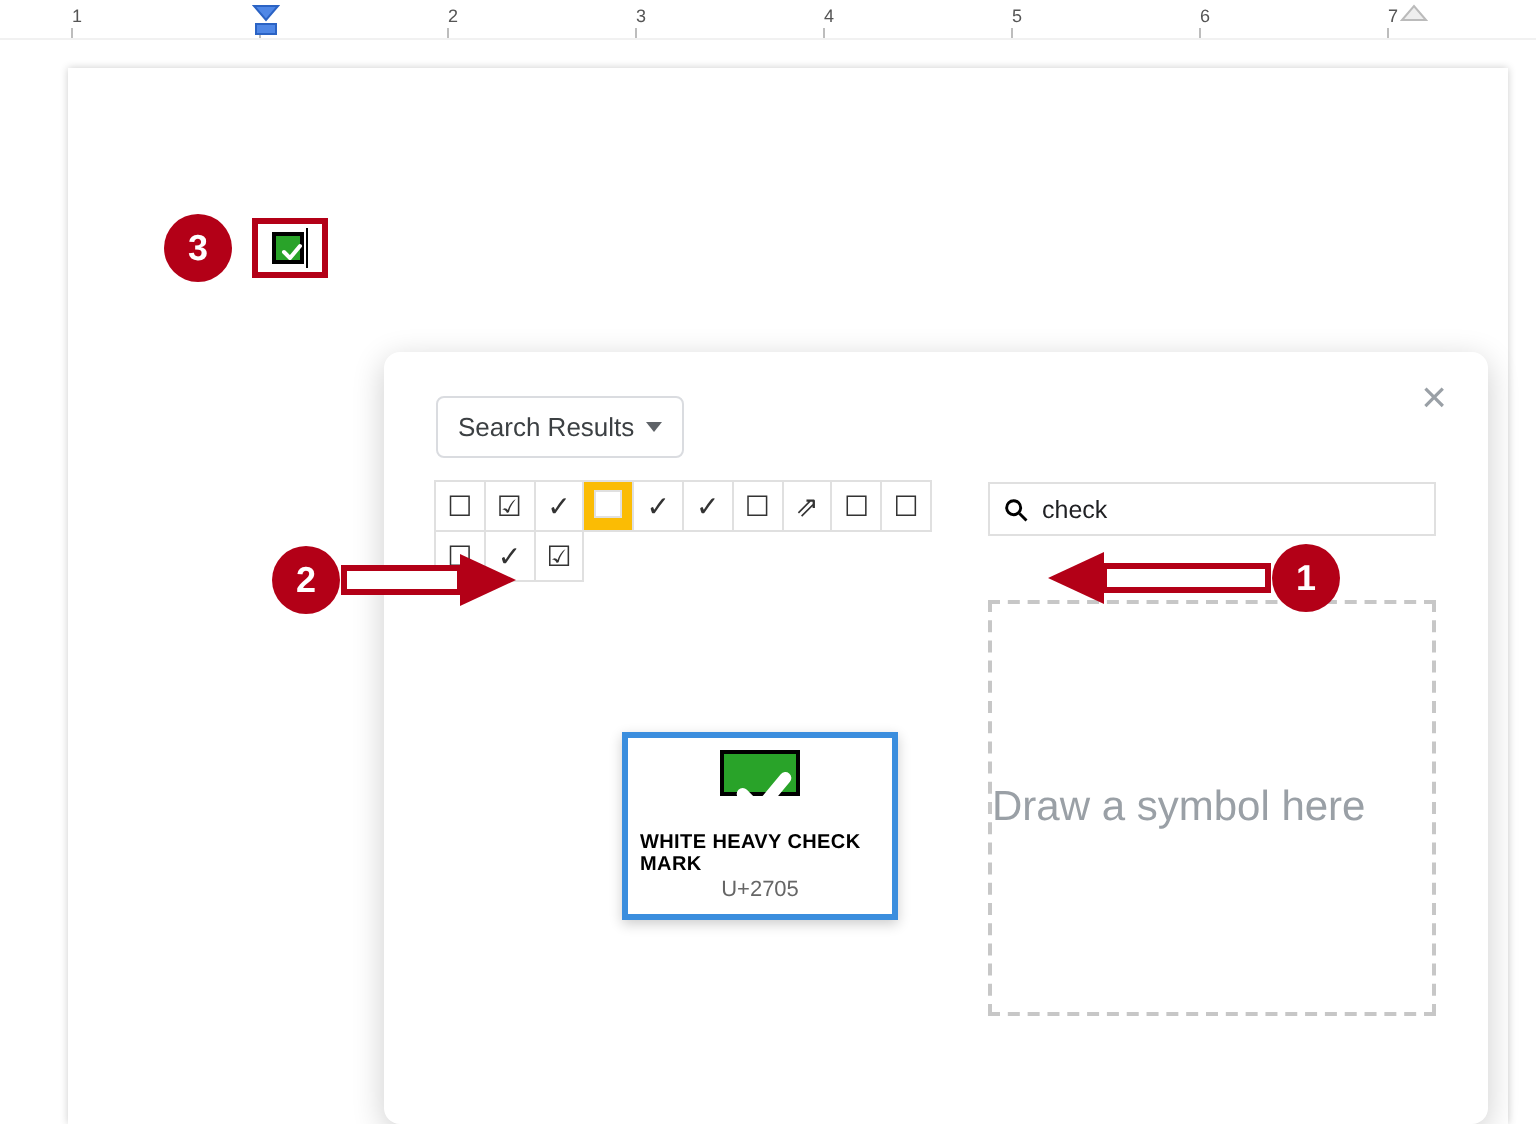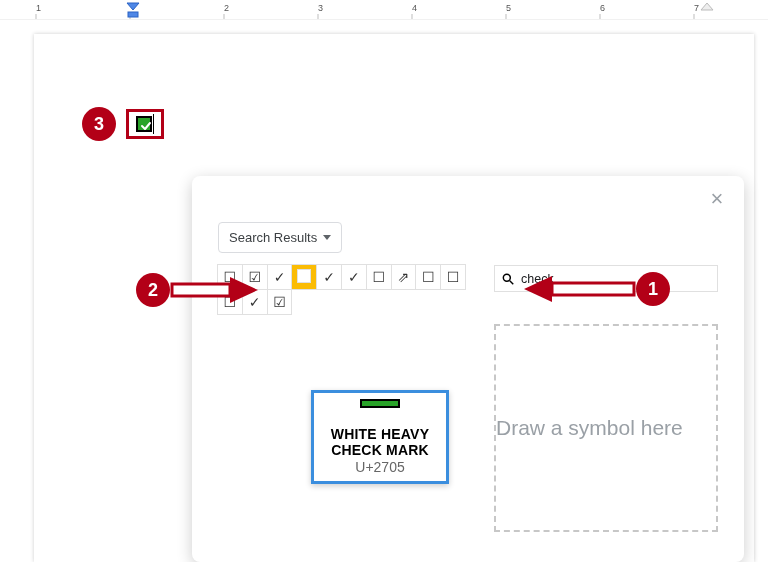--- a/index.html
+++ b/index.html
@@ -30,36 +30,36 @@
 
   
   .badge { position:absolute; width:34px; height:34px; border-radius:50%; background:#b30017; color:#fff; display:flex; align-items:center; justify-content:center; font-weight:700; font-size:18px; }
   .arrow-r { position:absolute; }
   .arrow-l { position:absolute; }
 
   
   .dialog { position:absolute; left:192px; top:176px; width:552px; height:386px; background:#fff; border-radius:8px; box-shadow:0 4px 16px rgba(0,0,0,.2); padding:22px 26px; }
   .dialog h2 { font-weight:400; font-size:22px; color:#3c4043; margin:0 0 14px 0; }
   .close { position:absolute; right:16px; top:12px; width:22px; height:22px; color:#9aa0a6; font-size:22px; line-height:22px; text-align:center; cursor:pointer; }
-  .dropdown { display:inline-flex; align-items:center; gap:6px; border:1px solid #dadce0; border-radius:4px; padding:7px 10px; font-size:13px; color:#3c4043; cursor:pointer; background:#fff;margin-top:24px; }
+  .dropdown { display:inline-flex; align-items:center; gap:6px; border:1px solid #dadce0; border-radius:4px; padding:7px 10px; font-size:13px; color:#3c4043; cursor:pointer; background:#fff; }
   .caret { width:0; height:0; border-left:4px solid transparent; border-right:4px solid transparent; border-top:5px solid #5f6368; }
 
   .body-cols { display:flex; gap:18px; margin-top:12px; }
 
   
   .char-grid { width:258px; }
   .row { display:flex; }
   .cell { width:25.8px; height:25.8px; border:1px solid #e0e0e0; margin-left:-1px; margin-top:-1px; display:flex; align-items:center; justify-content:center; font-size:14px; color:#333; background:#fff; cursor:pointer; position:relative; }
   .cell.selected { background:#fbbc04; }
   .cell .glyph { pointer-events:none; }
 
   
   .popover { position:absolute; left:93px; top:125px; width:138px; height:94px; background:#fff; border:3px solid #3b8ede; display:flex; flex-direction:column; align-items:center; justify-content:center; padding:6px; box-shadow:0 2px 6px rgba(0,0,0,.2); z-index:5; }
-  .popover .name { font-size:14px; font-weight:700; color:#000; margin-top:18px; text-align:center; letter-spacing:.2px; }
-  .popover .code { font-size:14px; color:#666; margin-top:1px; }
+  .popover .name { font-size:10px; font-weight:700; color:#000; margin-top:18px; text-align:left; letter-spacing:.2px; }
+  .popover .code { font-size:11px; color:#666; margin-top:1px; }
 
   
   .right-col { flex:1; display:flex; flex-direction:column; }
   .search { position:relative; border:1px solid #e0e0e0; height:27px; display:flex; align-items:center; padding:0 6px; }
   .search svg { flex:0 0 auto; }
   .search input { border:none; outline:none; font-size:12.5px; margin-left:4px; width:60px; font-family:Arial; color:#202124; background:transparent; }
   .draw-area { margin-top:32px; border:2px dashed #c7c7c7; height:208px; display:flex; align-items:center; justify-content:flex-start; color:#9aa0a6; font-size:21px; }
 
 </style>
 </head>

